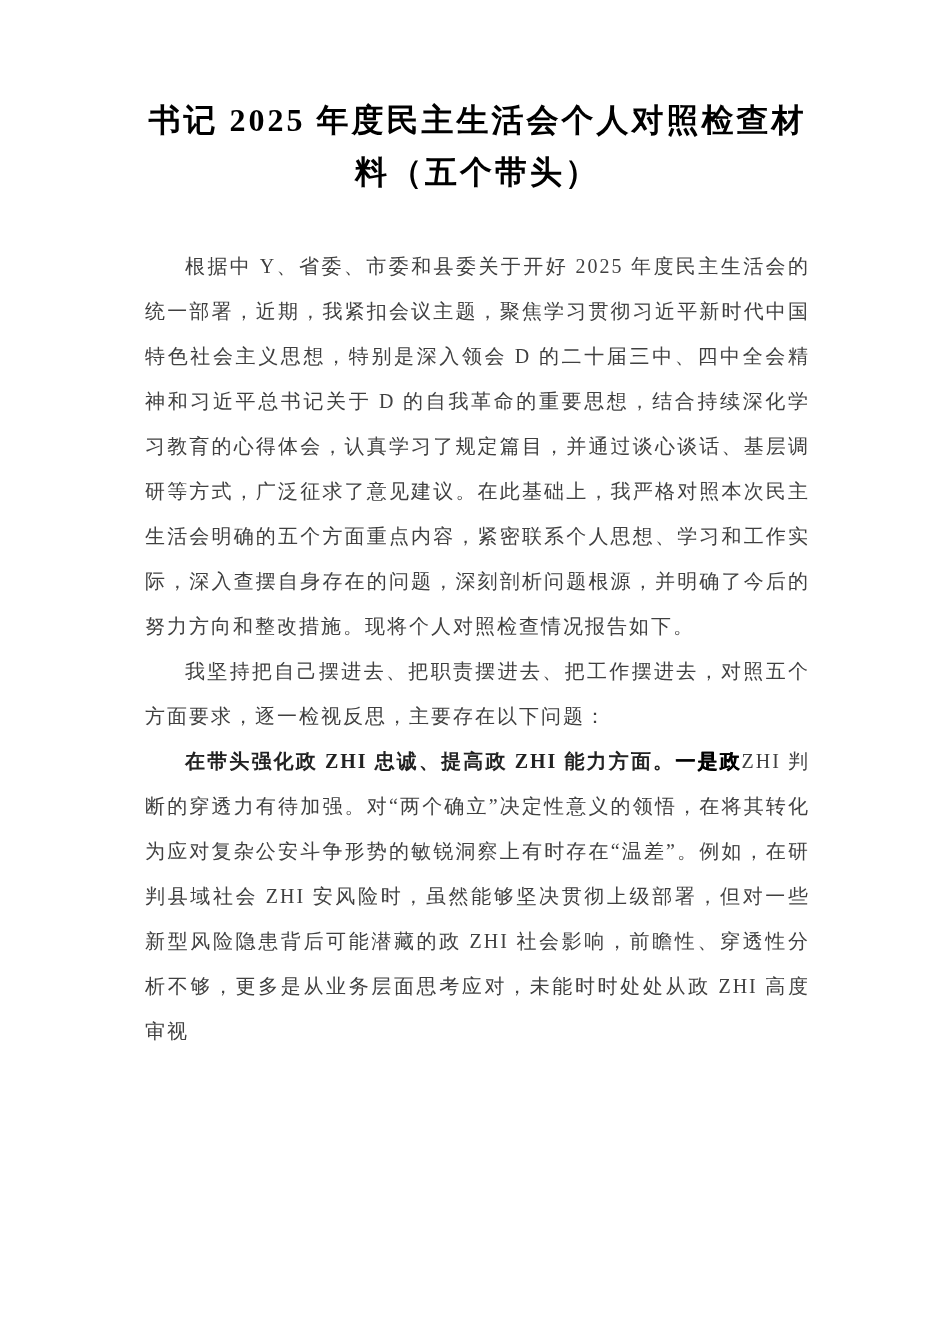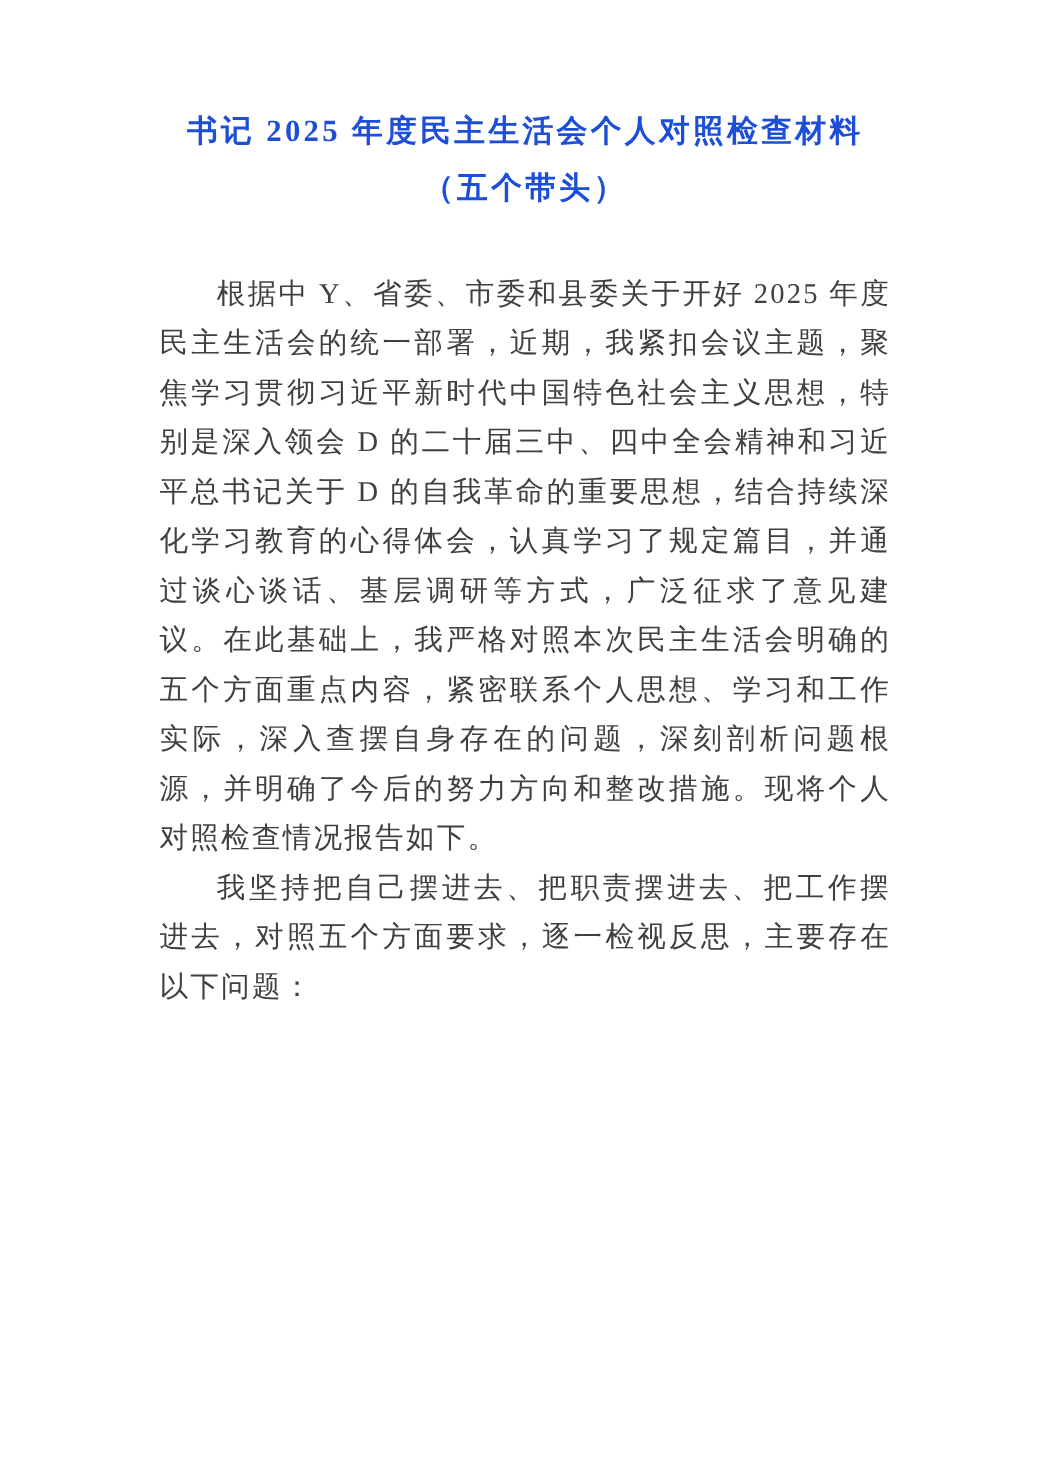--- a/index.html
+++ b/index.html
@@ -12,30 +12,30 @@
     width: 950px;
     height: 1344px;
     box-sizing: border-box;
     background: #ffffff;
     padding: 94px 140px 0 145px;
     overflow: hidden;
     font-family: "Liberation Serif", "DejaVu Serif", serif;
   }
   .doc-title {
     margin: 0 0 46px 0;
-    font-size: 28px;
+    font-size: 32px;
     font-weight: bold;
     line-height: 52px;
     letter-spacing: 3px;
     text-align: center;
-    color: #1d4ed8;
+    color: #000000;
   }
   .para {
     margin: 0;
-    font-size: 26px;
+    font-size: 20px;
     line-height: 45px;
     letter-spacing: 2px;
     color: #404040;
     text-align: justify;
     text-justify: inter-character;
     text-indent: 2em;
   }
   .run { font-weight: normal; }
   .run-bold {
     font-weight: bold;
@@ -48,14 +48,15 @@
   }
 </style>
 </head>
 <body>
 
 <div class="page">
   <h1 class="doc-title">书记 2025 年度民主生活会个人对照检查材料（五个带头）</h1>
   <div id="doc-body">
       <p class="para"><span class="run">根据中 Y、省委、市委和县委关于开好 2025 年度民主生活会的统一部署，近期，我紧扣会议主题，聚焦学习贯彻习近平新时代中国特色社会主义思想，特别是深入领会 D 的二十届三中、四中全会精神和习近平总书记关于 D 的自我革命的重要思想，结合持续深化学习教育的心得体会，认真学习了规定篇目，并通过谈心谈话、基层调研等方式，广泛征求了意见建议。在此基础上，我严格对照本次民主生活会明确的五个方面重点内容，紧密联系个人思想、学习和工作实际，深入查摆自身存在的问题，深刻剖析问题根源，并明确了今后的努力方向和整改措施。现将个人对照检查情况报告如下。</span></p>
       <p class="para"><span class="run">我坚持把自己摆进去、把职责摆进去、把工作摆进去，对照五个方面要求，逐一检视反思，主要存在以下问题：</span></p>
+      <p class="para"><span class="run run-bold">在带头强化政 ZHI 忠诚、提高政 ZHI 能力方面。</span><span class="run run-heavy">一是政</span><span class="run">ZHI 判断的穿透力有待加强。对“两个确立”决定性意义的领悟，在将其转化为应对复杂公安斗争形势的敏锐洞察上有时存在“温差”。例如，在研判县域社会 ZHI 安风险时，虽然能够坚决贯彻上级部署，但对一些新型风险隐患背后可能潜藏的政 ZHI 社会影响，前瞻性、穿透性分析不够，更多是从业务层面思考应对，未能时时处处从政 ZHI 高度审视</span></p>
     </div>
 </div>
 
 </body></html>

